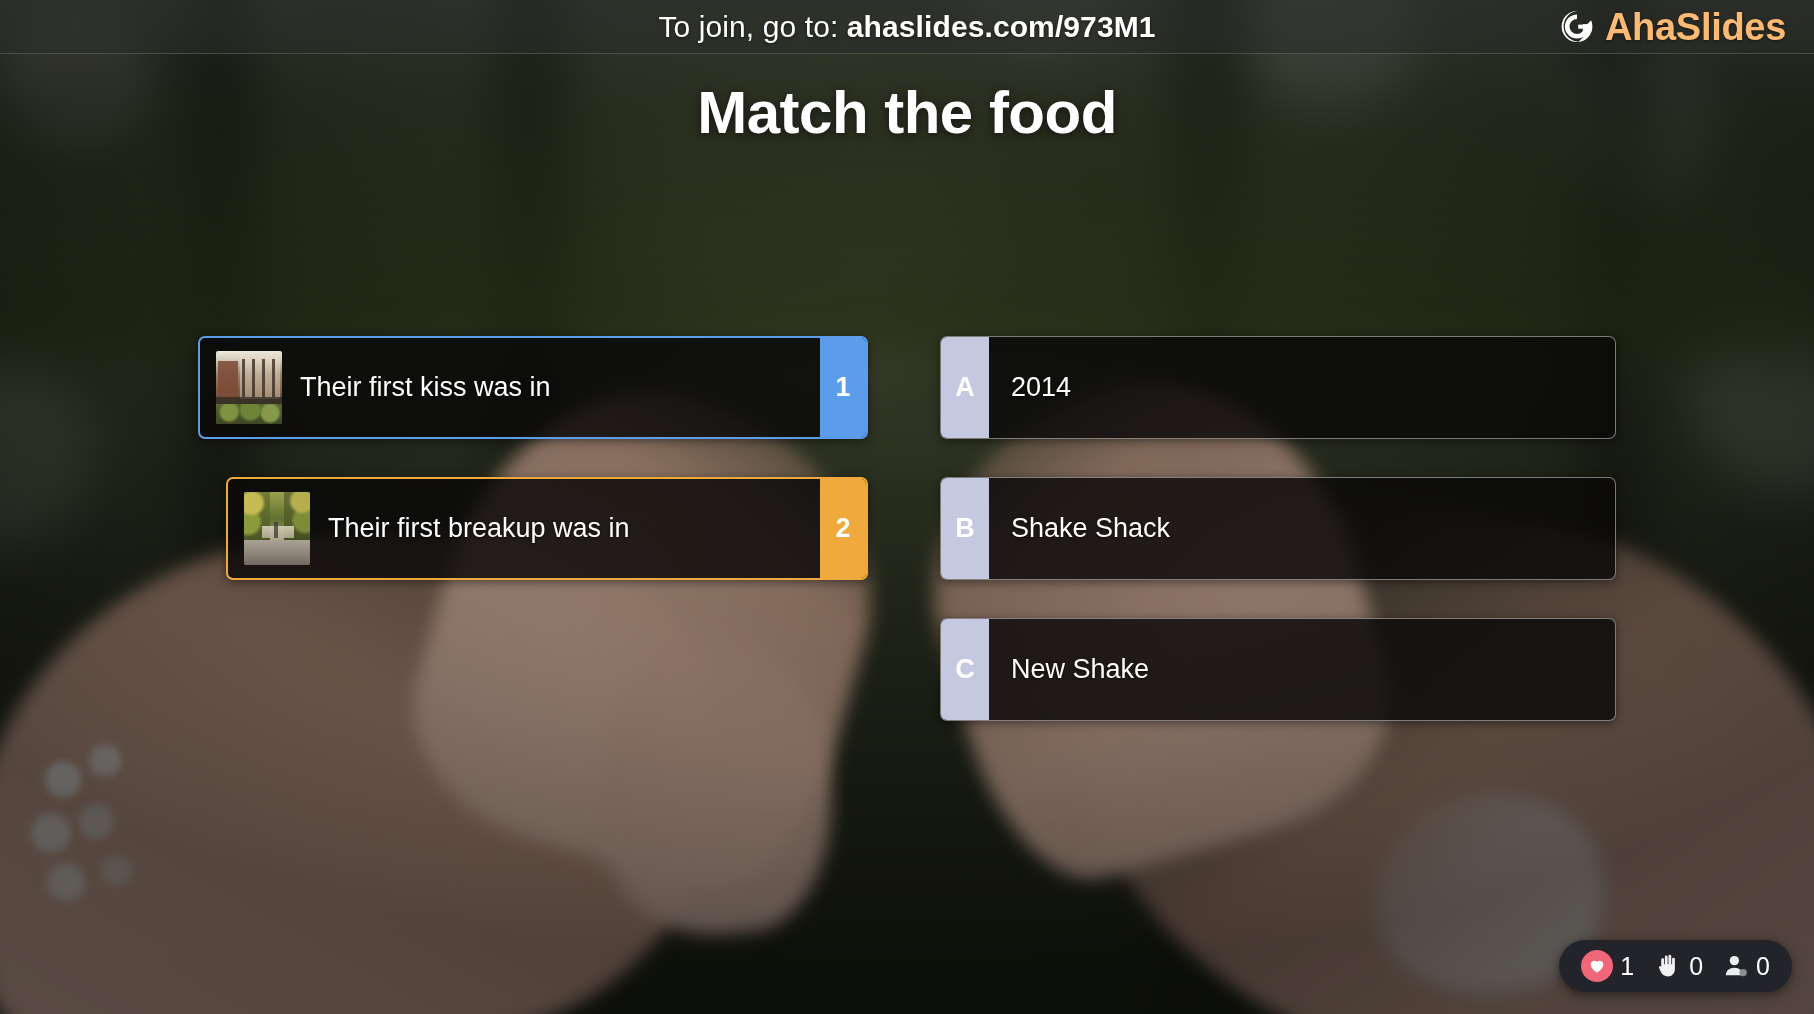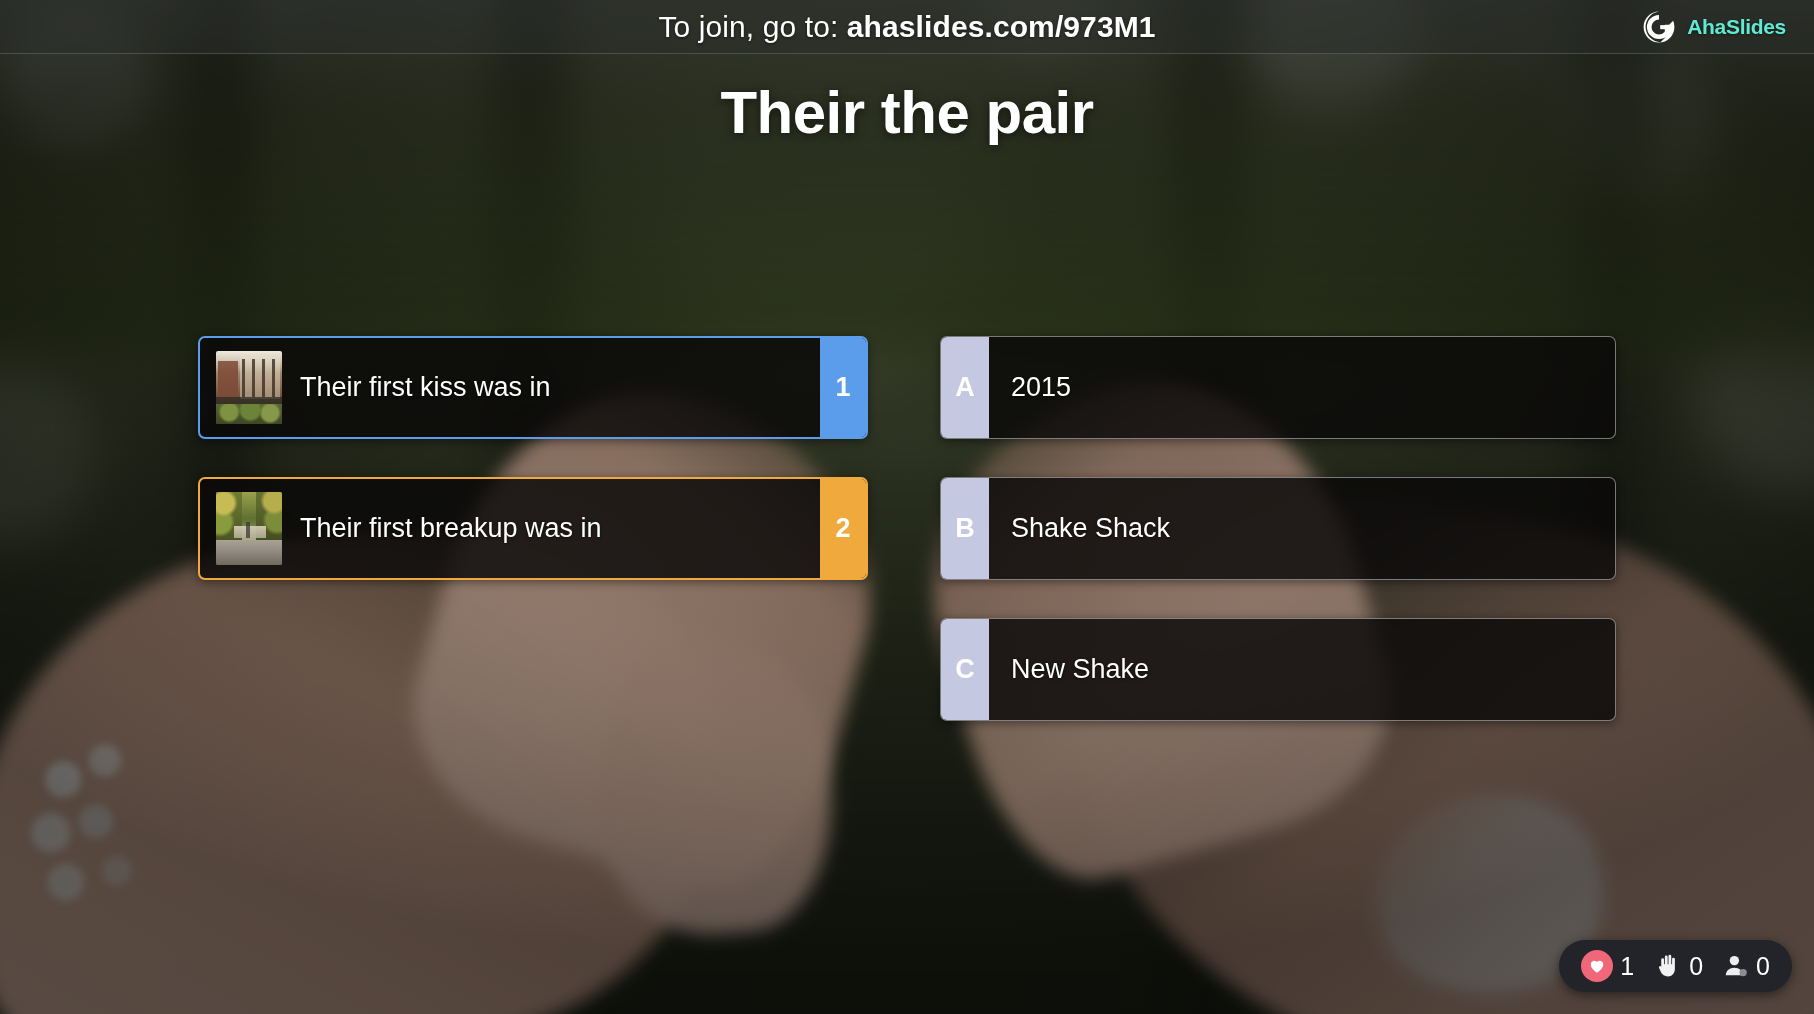--- a/index.html
+++ b/index.html
@@ -144,21 +144,21 @@
     text-shadow:0 1px 3px rgba(0,0,0,.55);
     white-space:nowrap;
   }
   .join-code { font-weight:bold; }
   #brand {
     position:absolute; right:28px; top:50%; transform:translateY(-50%);
     display:flex; align-items:center; gap:11px;
   }
   .logo-mark { width:34px; height:34px; display:block; }
   .brand-name {
-    color:#5eead4; font-size:21px; font-weight:bold; letter-spacing:-.3px;
+    color:#fdba74; font-size:38px; font-weight:bold; letter-spacing:-.3px;
     text-shadow:0 1px 3px rgba(0,0,0,.5);
   }
 
   
   #title {
     position:absolute; top:78px; left:0; right:0;
     text-align:center; z-index:4;
     color:#ffffff; font-size:60px; font-weight:bold; letter-spacing:-.5px;
     text-shadow:0 2px 10px rgba(0,0,0,.55);
   }
@@ -247,21 +247,21 @@
     text-shadow:0 1px 3px rgba(0,0,0,.6);
   }
   .num-badge {
     width:46px; flex:0 0 46px;
     display:flex; align-items:center; justify-content:center;
     color:#ffffff; font-size:27px; font-weight:bold;
   }
 
   .pc-1 { border-color:#5b9ceb; }
   .pc-1 .num-badge { background:#5b9ceb; }
-  .pc-2 { border-color:#efa93c; }
+  .pc-2 { border-color:#efa93c;margin-left:28px; }
   .pc-2 .num-badge { background:#efa93c; }
   .pc-3 { border-color:#55be72; }
   .pc-3 .num-badge { background:#55be72; }
 
   
   .answer-card {
     display:flex; align-items:stretch;
     height:103px; border-radius:7px; overflow:hidden;
     border:1px solid rgba(255,255,255,.45);
     background:rgba(10,9,8,.82);
@@ -325,21 +325,21 @@
         <path fill="#ffffff" d="M17 1.6A15.4 15.4 0 1 0 32.4 17c0-2.2-.45-4.3-1.27-6.2L22.9 19.06 31.9 19.06v-4.3h-9v9h4.3l-8.7 8.5A15.4 15.4 0 0 1 17 1.6Z"></path>
         <path fill="#ffffff" d="M17 4.9A12.1 12.1 0 1 0 29.1 17h-4.6A7.5 7.5 0 1 1 17 9.5V4.9Z"></path>
         <rect fill="#ffffff" x="18.2" y="15.1" width="12.4" height="4.1"></rect>
         <rect fill="#ffffff" x="22.9" y="15.1" width="4.1" height="12.4"></rect>
       </svg>
     </span>
     <span class="brand-name">AhaSlides</span>
   </div>
 </div>
 
-<div id="title">Their the pair</div>
+<div id="title">Match the food</div>
 
 <div id="board">
 
   <div class="col col-left">
 
     <div class="prompt-card pc-1">
       <div class="prompt-body">
         <span class="thumb t1">
           <i class="b1"></i>
             <i class="b2"></i>
@@ -369,21 +369,21 @@
       <div class="num-badge">2</div>
     </div>
 
 
   </div>
 
   <div class="col col-right">
 
     <div class="answer-card">
       <div class="letter-badge">A</div>
-      <div class="answer-text">2015</div>
+      <div class="answer-text">2014</div>
     </div>
 
     <div class="answer-card">
       <div class="letter-badge">B</div>
       <div class="answer-text">Shake Shack</div>
     </div>
 
     <div class="answer-card">
       <div class="letter-badge">C</div>
       <div class="answer-text">New Shake</div>

